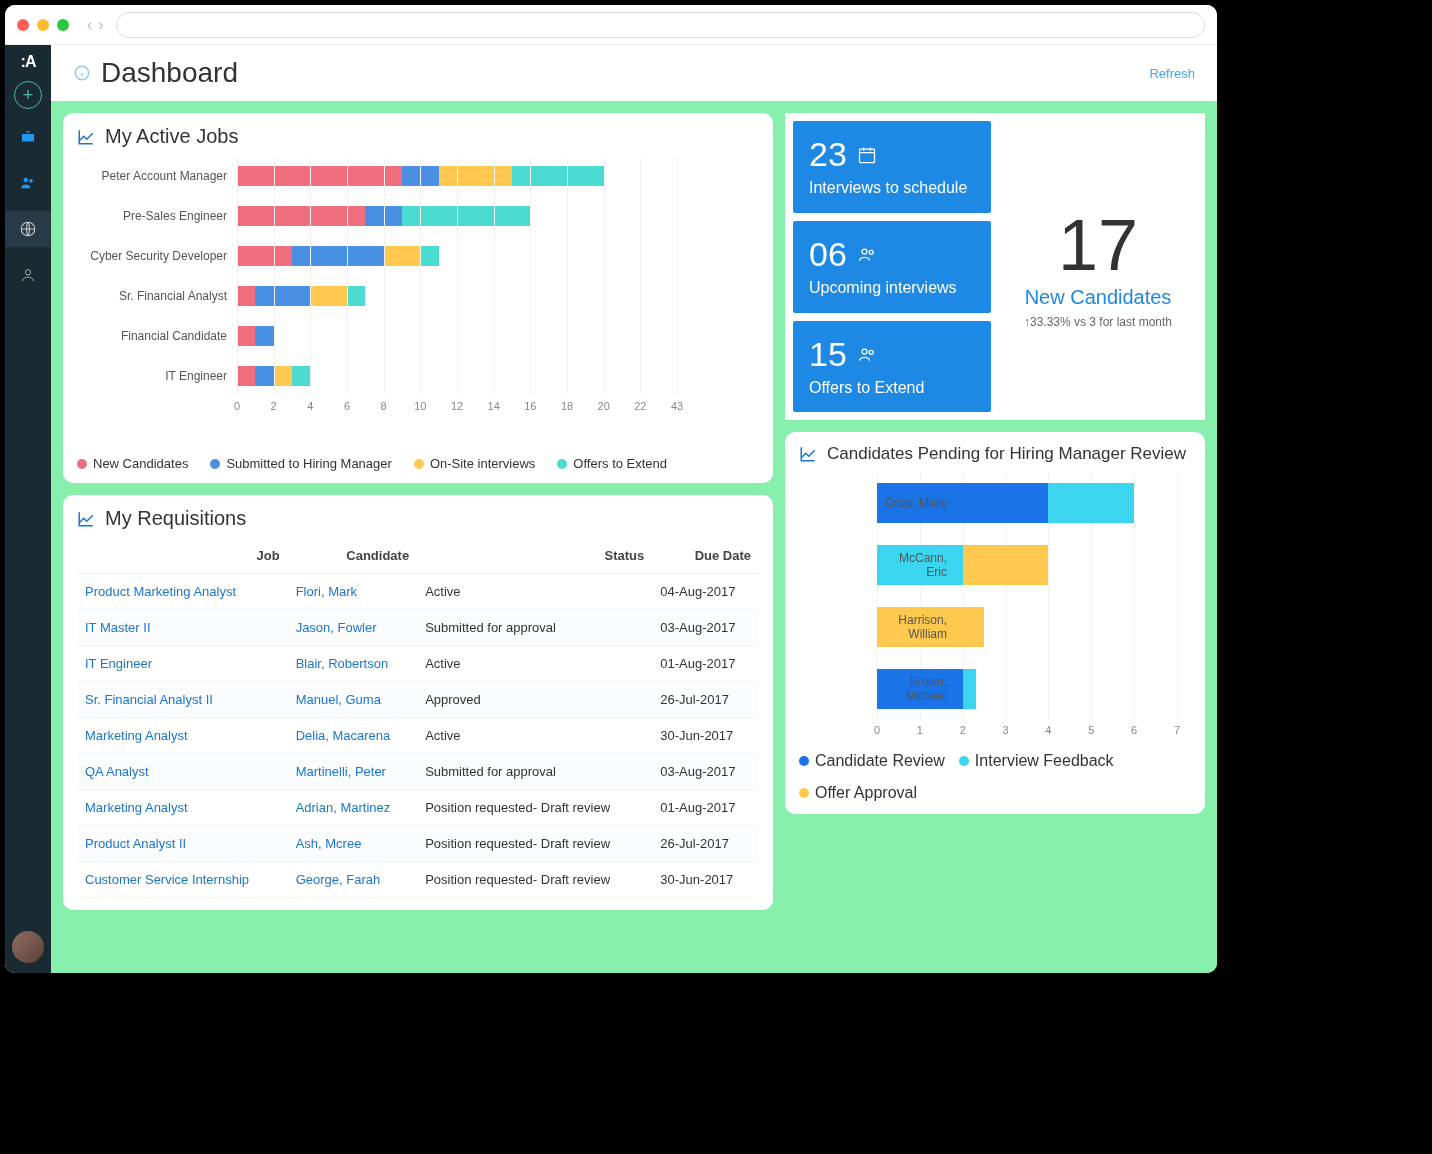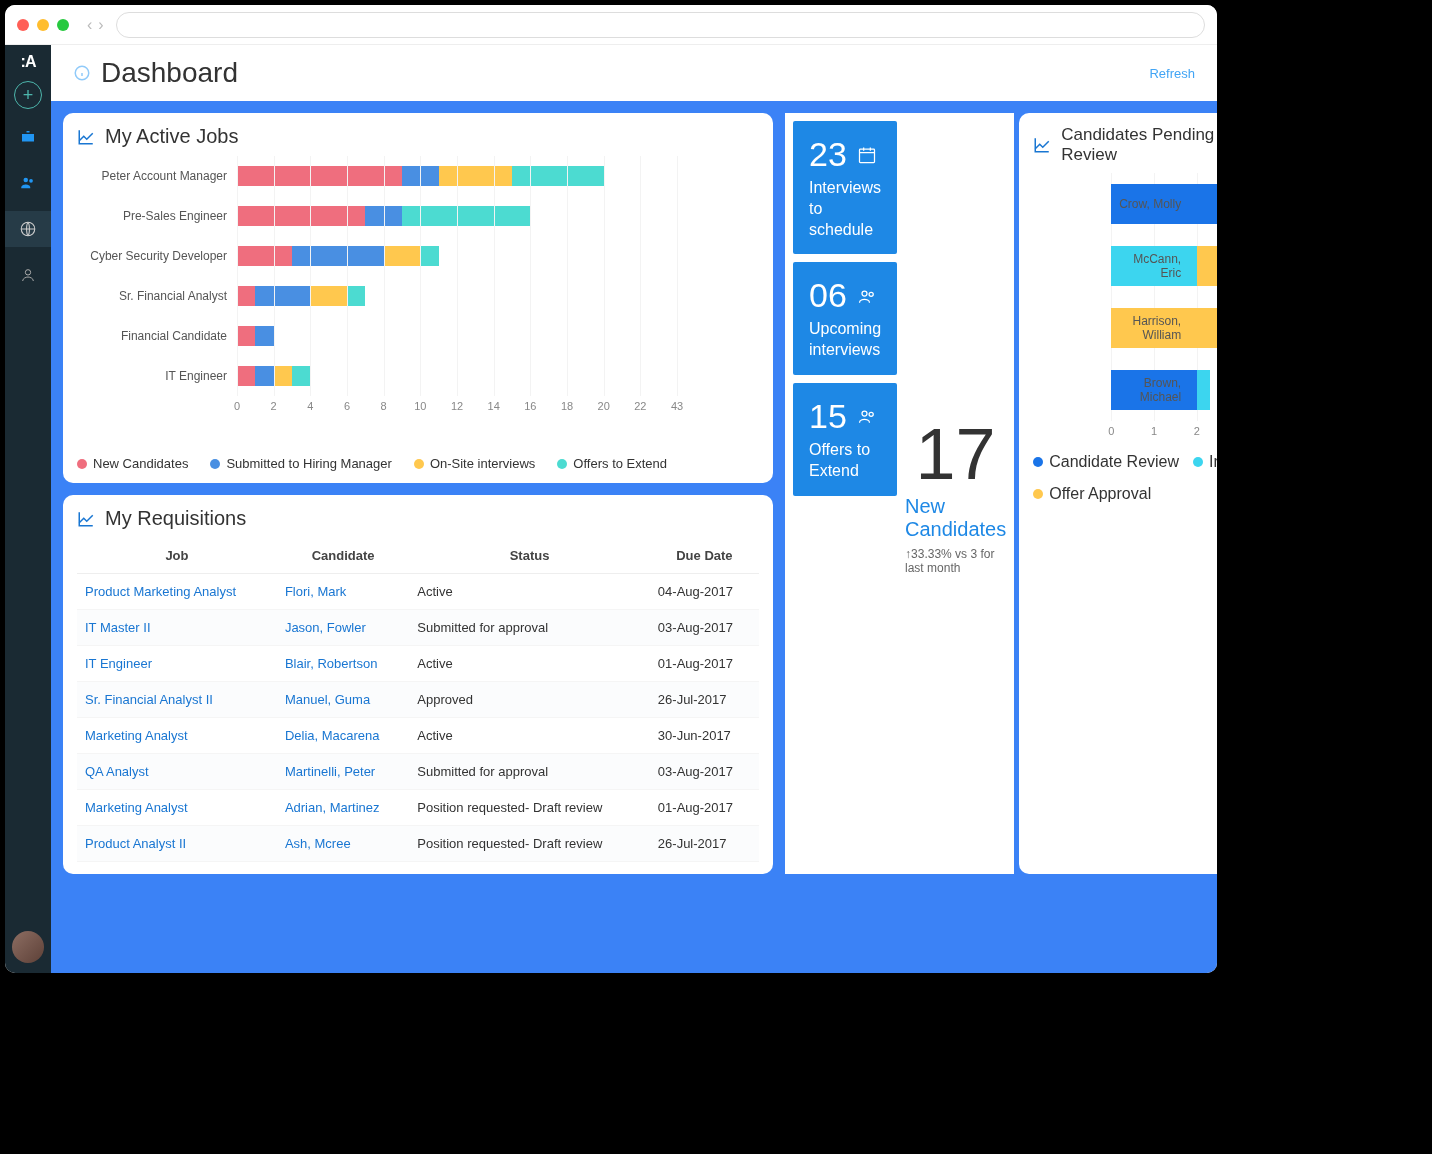--- a/index.html
+++ b/index.html
@@ -11,53 +11,53 @@
 .wc.red { background: #ff5f56; } .wc.yellow { background: #ffbd2e; } .wc.green { background: #27c93f; }
 .nav-arrows { display: flex; gap: 6px; margin-left: 18px; color: #bbb; font-size: 16px; }
 .addr-bar { flex: 1; margin-left: 12px; height: 26px; border-radius: 14px; border: 1px solid #ddd; background: #fff; }
 .app-body { display: flex; height: 928px; }
 .sidebar { width: 46px; background: #1a2a33; color: #cfd8dc; display: flex; flex-direction: column; align-items: center; padding-top: 8px; gap: 10px; position: relative; }
 .sidebar .logo { color: #fff; font-weight: 700; font-size: 16px; letter-spacing: -1px; }
 .sidebar-item { width: 46px; height: 36px; display: flex; align-items: center; justify-content: center; cursor: pointer; }
 .sidebar-item.active { background: #263b47; }
 .sidebar-item.plus { width: 28px; height: 28px; border-radius: 50%; border: 1px solid #4db6ac; color: #4db6ac; font-size: 18px; }
 .avatar { width: 32px; height: 32px; border-radius: 50%; background: linear-gradient(135deg,#8d6e63,#5d4037); position: absolute; bottom: 10px; }
-.main { flex: 1; background: #3b82f6; overflow: hidden; }
+.main { flex: 1; background: #86efac; overflow: hidden; }
 .page-header { background: #fff; height: 56px; display: flex; align-items: center; padding: 0 22px; justify-content: space-between; }
 .page-header h1 { font-weight: 300; font-size: 28px; color: #333; display: flex; align-items: center; gap: 10px; }
 .info-icon { width: 18px; height: 18px; display: inline-flex; align-items:center; justify-content:center; }
 .refresh { color: #42a5f5; font-size: 13px; cursor: pointer; }
 .content { padding: 12px; display: grid; grid-template-columns: 1fr 420px; gap: 12px; }
 .card { background: #fff; border-radius: 10px; padding: 12px 14px; }
 .card-title { font-size: 20px; font-weight: 400; color: #333; display: flex; align-items: center; gap: 10px; margin-bottom: 8px; }
 .chart-icon { color: #1976d2; width:18px; height:18px; display:inline-flex; }
 .active-jobs-chart { position: relative; padding-left: 160px; padding-bottom: 28px; }
 .aj-row { height: 40px; display: flex; align-items: center; }
 .aj-label { position: absolute; left: 0; width: 150px; text-align: right; font-size: 12px; color: #555; line-height: 1.2; }
 .aj-bars { display: flex; height: 20px; }
 .aj-seg { height: 100%; }
 .aj-axis { position: relative; height: 20px; margin-top: 4px; }
 .aj-tick { position: absolute; font-size: 11px; color: #888; transform: translateX(-50%); }
 .aj-grid { position:absolute; inset:0; pointer-events:none; }
 .aj-grid-line { position:absolute; top:0; bottom:0; width:1px; background:#f3f3f3; }
 .legend { display: flex; gap: 22px; margin-top: 8px; font-size: 13px; color: #333; flex-wrap:wrap; }
 .legend-item { display: flex; align-items: center; gap: 6px; }
 .swatch { width: 10px; height: 10px; border-radius: 50%; }
-.right-col { display: flex; gap: 5px; }
+.right-col { display: flex; flex-direction: column; gap: 12px; }
 .kpi-wrap { display: grid; grid-template-columns: 1fr 1fr; gap: 8px; background:#fff; padding:8px; }
 .kpi-stack { display: flex; flex-direction: column; gap: 8px; }
 .kpi-blue { background: #1e88e5; color: #fff; padding: 14px 16px; border-radius: 2px; }
 .kpi-blue .num { font-size: 34px; font-weight: 300; display:flex; align-items:center; gap:10px; }
 .kpi-blue .lbl { font-size: 16px; margin-top: 4px; line-height:1.3; }
 .kpi-white { background: #fff; display: flex; flex-direction: column; justify-content: center; align-items: center; }
 .kpi-white .big { font-size: 72px; font-weight: 300; color: #333; }
 .kpi-white .title { color: #1e88e5; font-size: 20px; }
 .kpi-white .delta { font-size: 12px; color: #666; margin-top: 6px; }
 .req-table { width: 100%; font-size: 13px; border-collapse: collapse; }
-.req-table th { text-align: center; padding: 10px 8px; color: #444; font-weight: 600; border-bottom: 1px solid #eee; }
+.req-table th { text-align: right; padding: 10px 8px; color: #444; font-weight: 600; border-bottom: 1px solid #eee; }
 .req-table td { padding: 10px 8px; border-bottom: 1px solid #f5f5f5; color: #333; }
 .req-table tr:nth-child(even) td { background: #fbfcfd; }
 .link { color: #1976d2; cursor: pointer; }
 .pending-chart { padding-left: 78px; position: relative; }
 .pc-row { height: 62px; display: flex; align-items: center; position:relative; }
 .pc-label { position: absolute; left: 0; width: 70px; text-align: right; font-size: 12px; color: #555; }
 .pc-bars { display: flex; height: 40px; }
 .pc-axis { position: relative; height: 20px; margin-top:4px; }
 .pc-tick { position: absolute; font-size: 11px; color: #888; transform: translateX(-50%); }
 .pc-grid-line { position:absolute; top:0; bottom:0; width:1px; background:#f3f3f3; }
@@ -311,20 +311,26 @@
       <td><span class="link">Adrian, Martinez</span></td>
       <td>Position requested- Draft review</td>
       <td>01-Aug-2017</td>
     </tr>
                   <tr>
       <td><span class="link">Product Analyst II</span></td>
       <td><span class="link">Ash, Mcree</span></td>
       <td>Position requested- Draft review</td>
       <td>26-Jul-2017</td>
     </tr>
+                  <tr>
+      <td><span class="link">Customer Service Internship</span></td>
+      <td><span class="link">George, Farah</span></td>
+      <td>Position requested- Draft review</td>
+      <td>30-Jun-2017</td>
+    </tr>
                 </tbody>
             </table>
           </div>
         </div>
 
         <div class="right-col">
           <div class="kpi-wrap">
             <div class="kpi-stack">
               <div class="kpi-blue">
                 <div class="num">

